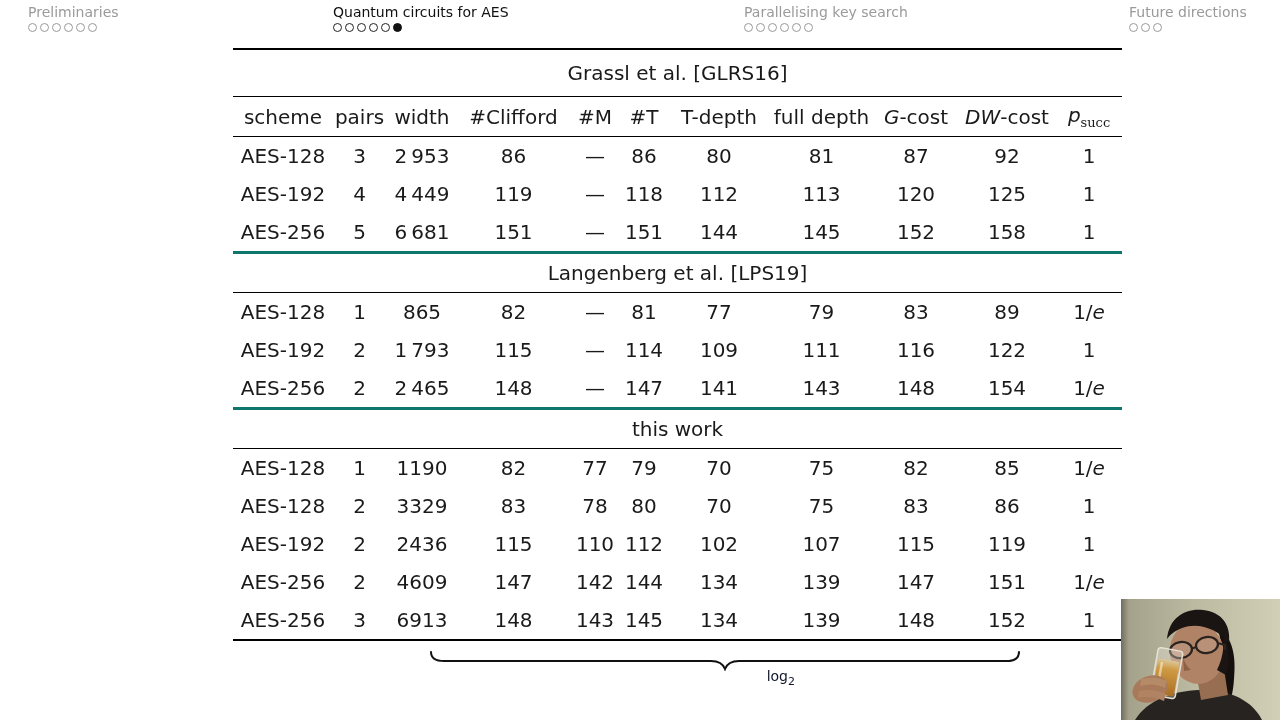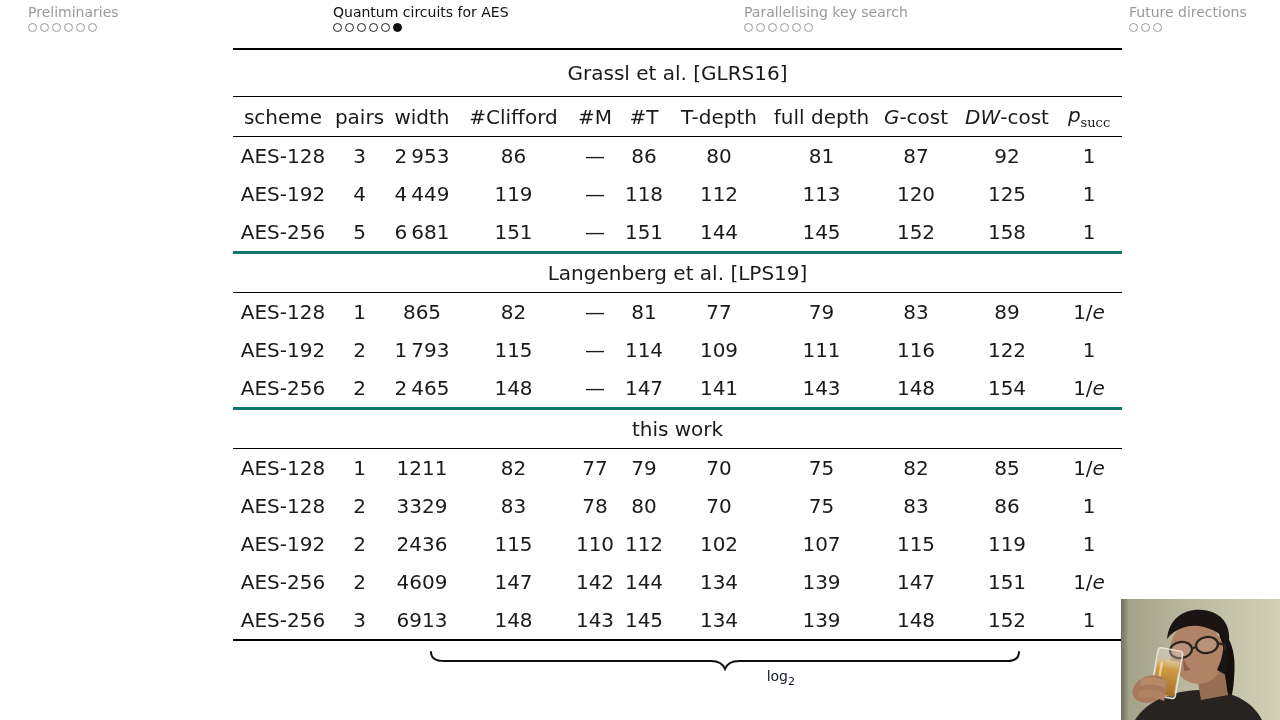--- a/index.html
+++ b/index.html
@@ -197,21 +197,21 @@
             <td>148</td>
             <td>154</td>
             <td>1/<i>e</i></td>
           </tr>
           <tr class="sec-title">
             <td colspan="11">this work</td>
           </tr>
           <tr class="data">
             <td class="scheme">AES-128</td>
             <td>1</td>
-            <td>1211</td>
+            <td>1190</td>
             <td>82</td>
             <td>77</td>
             <td>79</td>
             <td>70</td>
             <td>75</td>
             <td>82</td>
             <td>85</td>
             <td>1/<i>e</i></td>
           </tr>
           <tr class="data">

